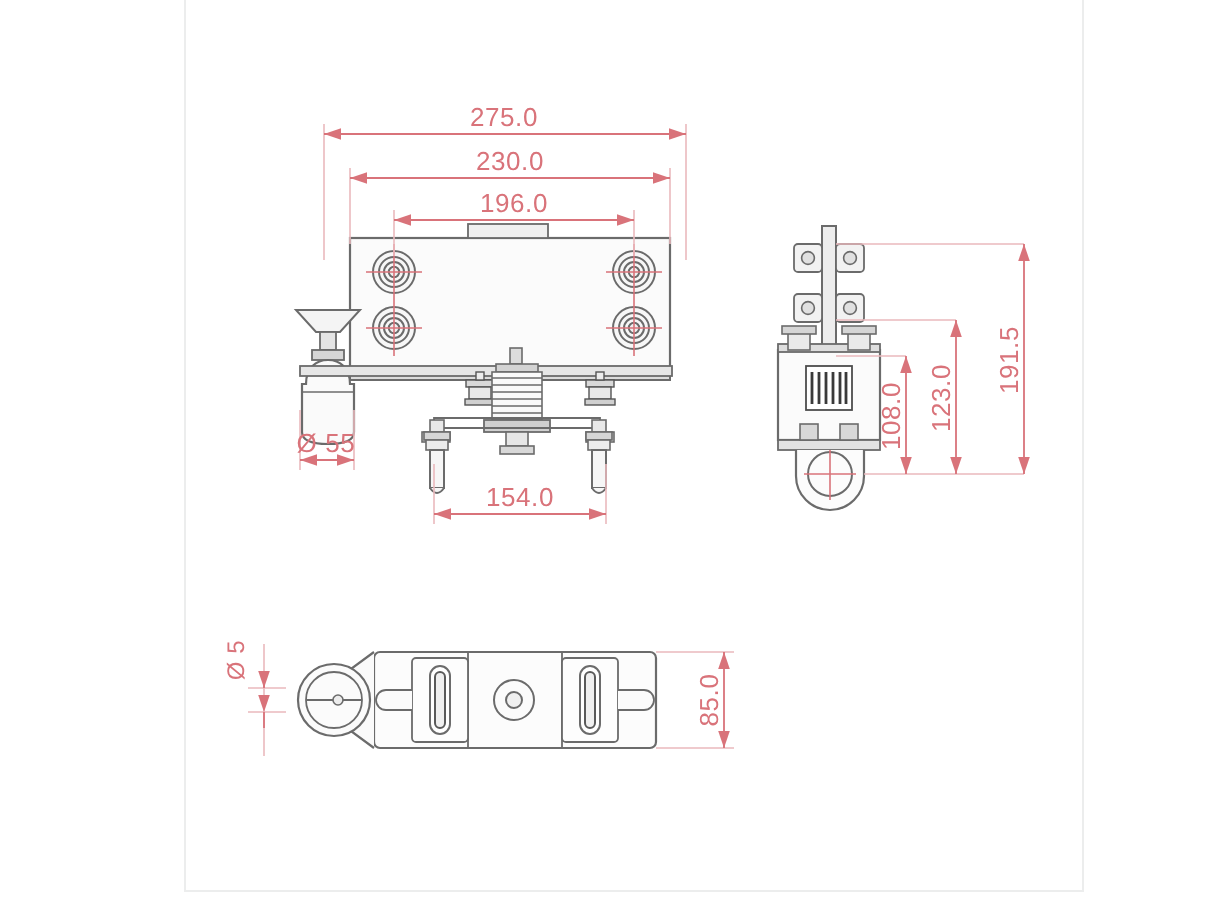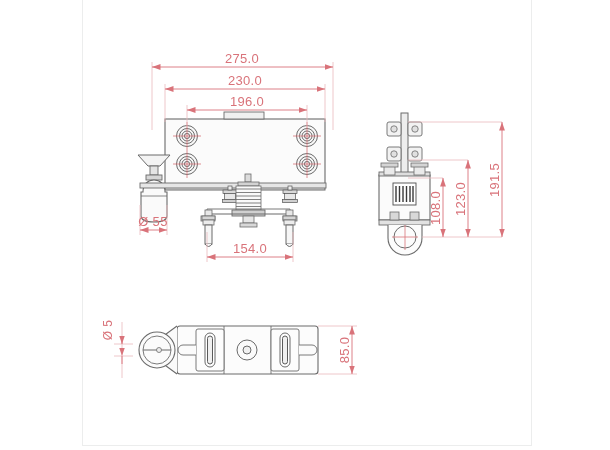--- a/index.html
+++ b/index.html
@@ -1,20 +1,20 @@
 <!DOCTYPE html>
 <html><head>
 <meta charset="utf-8">
 <style>
   html,body{margin:0;padding:0;}
   body{
     width:610px;height:450px;background:#ffffff;
     font-family:"Liberation Sans",sans-serif;overflow:hidden;position:relative;
   }
-  #sheet{position:absolute;left:2px;top:0;width:523px;height:450px;}
+  #sheet{position:absolute;left:12px;top:0;width:523px;height:450px;}
   .frame{
     position:absolute;left:80px;top:0;width:450px;height:446px;
     border-left:1px solid #eceded;border-right:1px solid #eceded;
     border-bottom:1px solid #eceded;box-sizing:border-box;
   }
   svg{position:absolute;left:0;top:0;}
   .dimtxt{
     fill:#d9737a;font-family:"Liberation Sans",sans-serif;
     font-size:13px;letter-spacing:.3px;
   }

